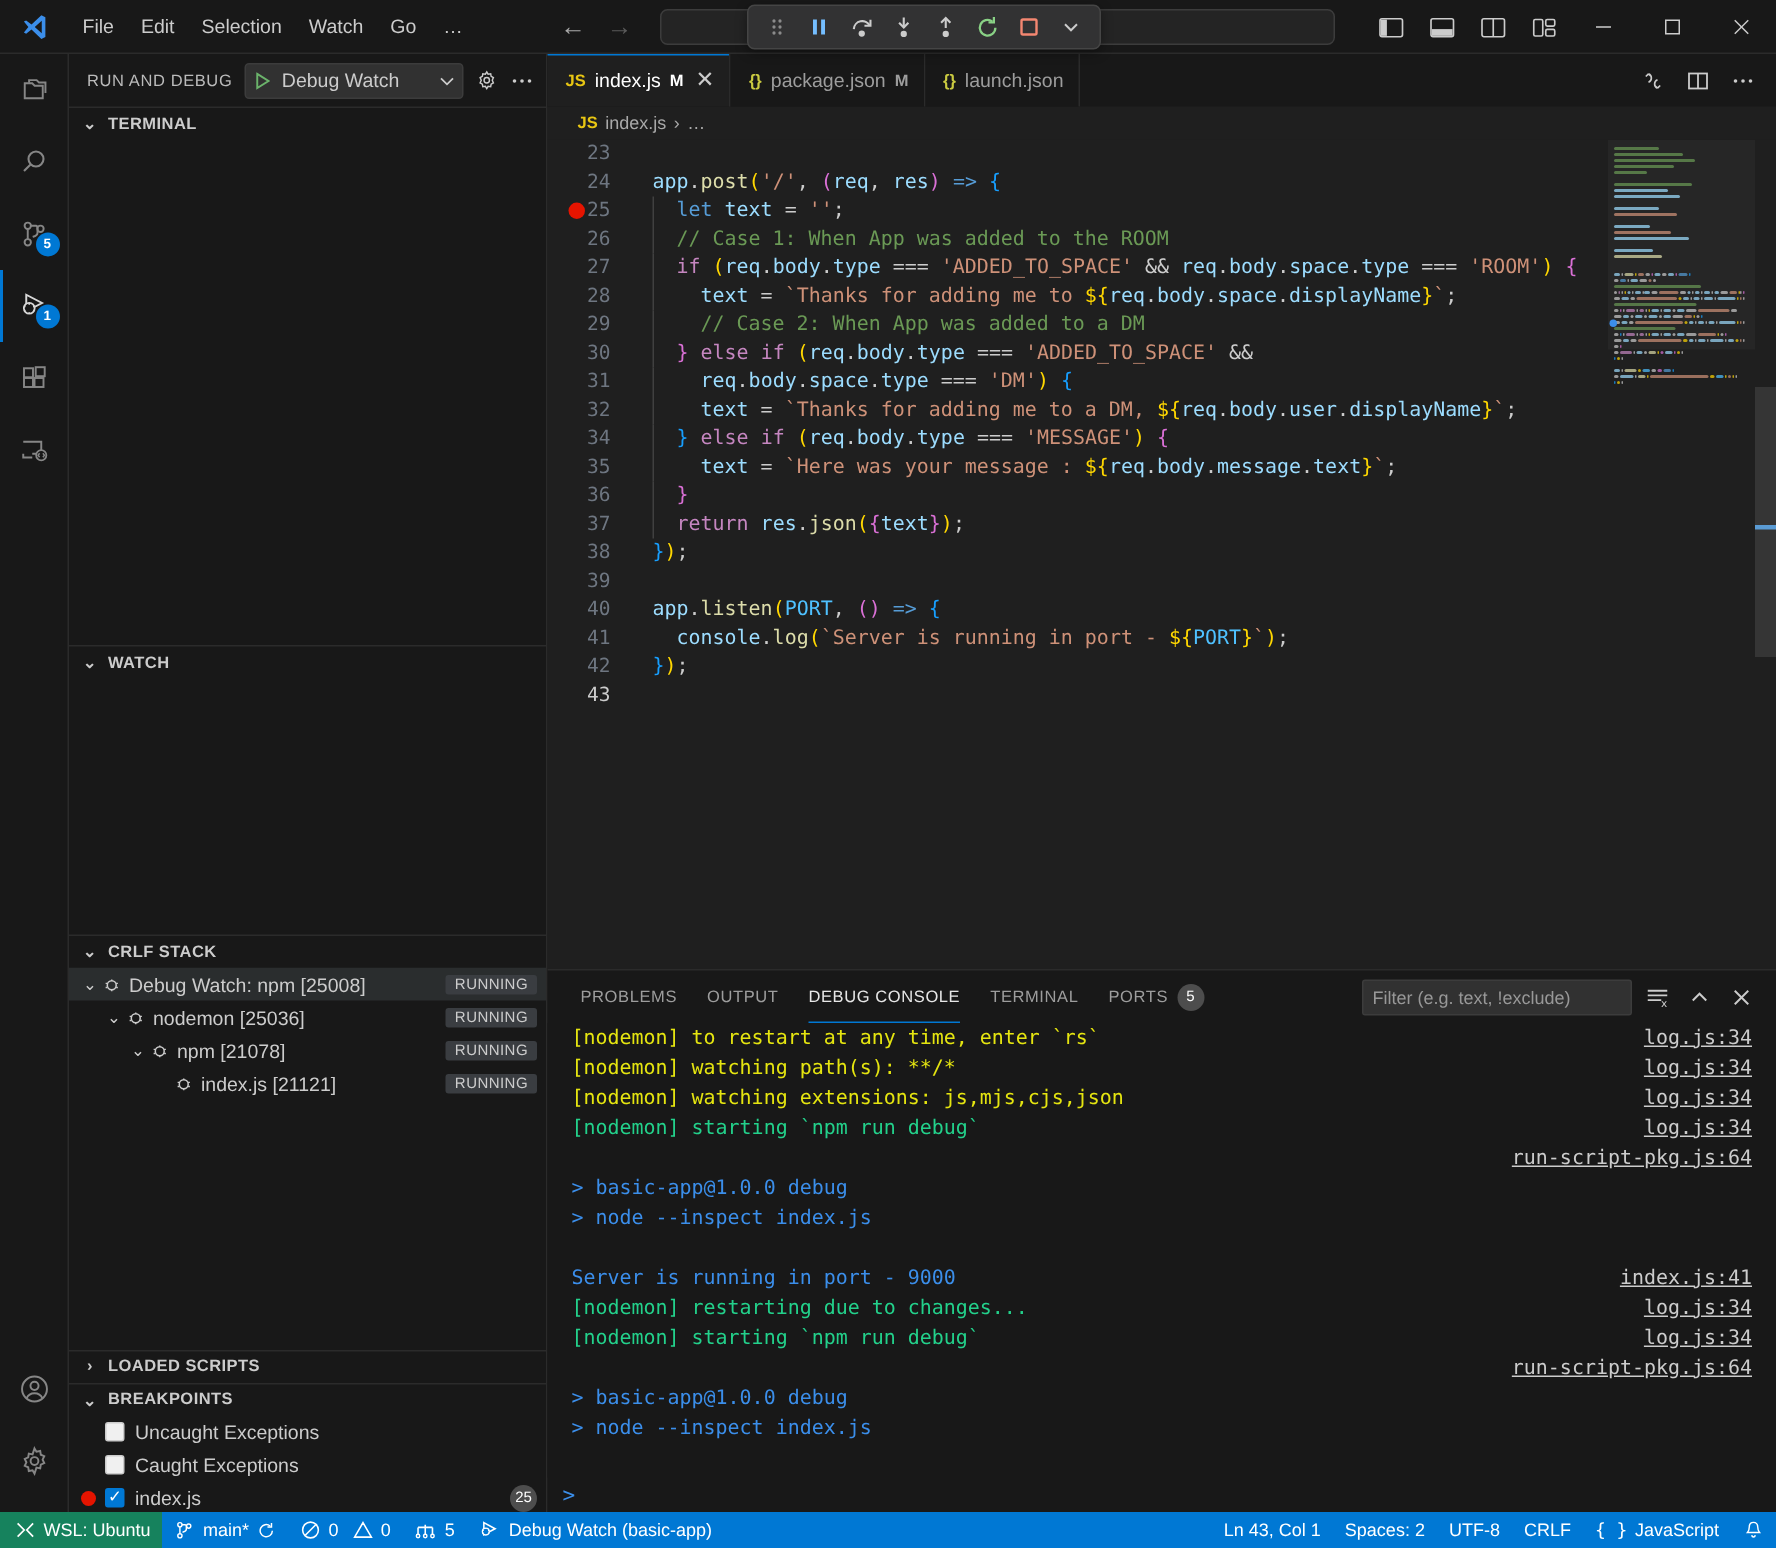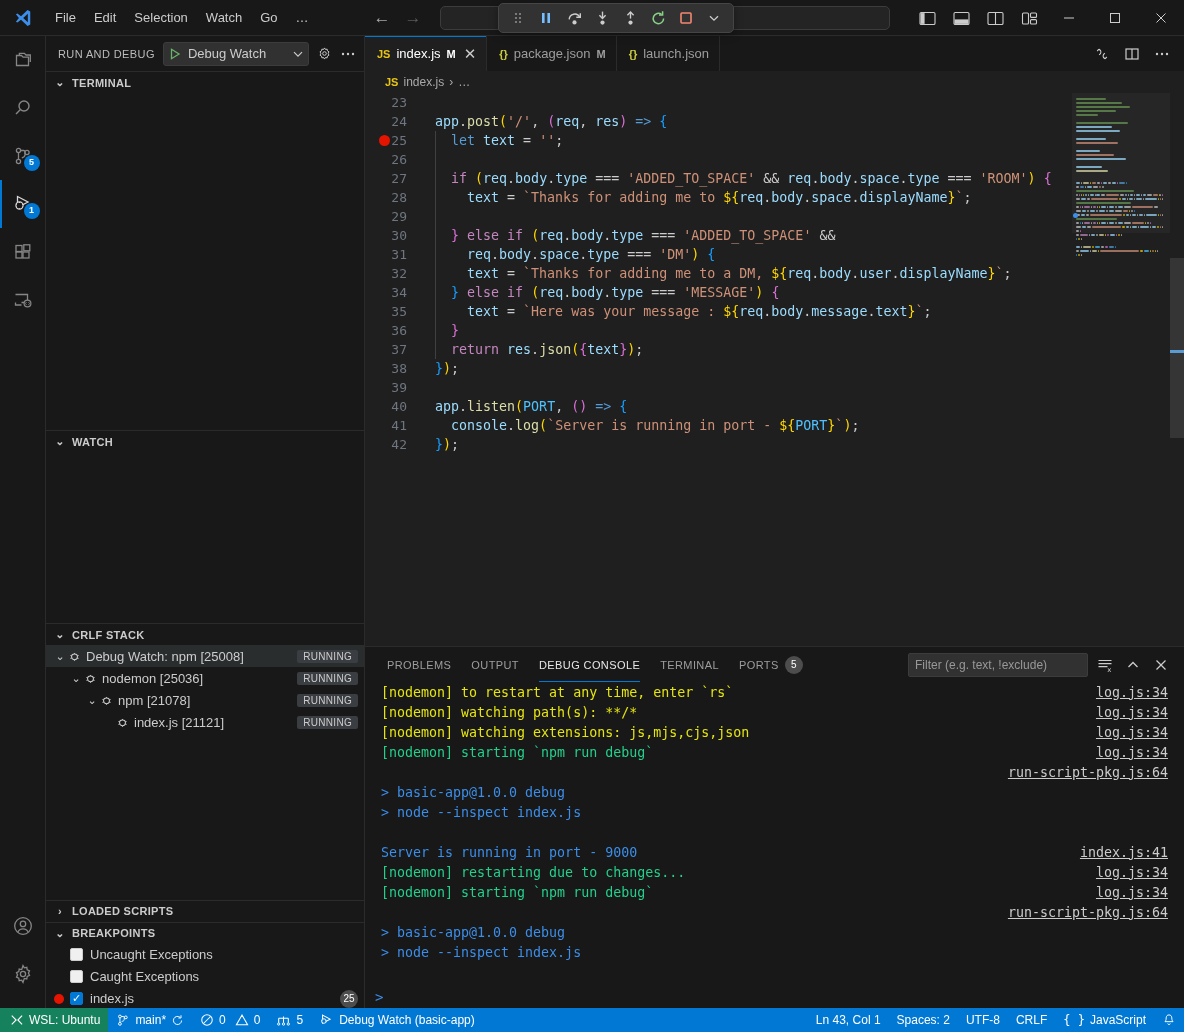--- a/index.html
+++ b/index.html
@@ -581,36 +581,37 @@
         <span>index.js</span>
         <span>›</span>
         <span>…</span>
       </div>
 
       <div class="editor">
         <div class="code-area" id="code-area">
             <div class="code-line" style="position: relative;"><span class="lno">23</span><span class="code-txt"><span style="color: rgb(204, 204, 204);"></span></span></div>
             <div class="code-line" style="position: relative;"><span class="lno">24</span><span class="code-txt"><span style="color: rgb(156, 220, 254);">app</span><span style="color: rgb(204, 204, 204);">.</span><span style="color: rgb(220, 220, 170);">post</span><span style="color: rgb(255, 215, 0);">(</span><span style="color: rgb(206, 145, 120);">'/'</span><span style="color: rgb(204, 204, 204);">, </span><span style="color: rgb(218, 112, 214);">(</span><span style="color: rgb(156, 220, 254);">req</span><span style="color: rgb(204, 204, 204);">, </span><span style="color: rgb(156, 220, 254);">res</span><span style="color: rgb(218, 112, 214);">)</span><span style="color: rgb(86, 156, 214);"> =&gt; </span><span style="color: rgb(23, 159, 255);">{</span></span></div>
             <div class="code-line" style="position: relative;"><span class="gutter-dot"></span><span class="lno">25</span><span class="code-txt"><span style="color: rgb(204, 204, 204);">  </span><span style="color: rgb(86, 156, 214);">let</span><span style="color: rgb(204, 204, 204);"> </span><span style="color: rgb(156, 220, 254);">text</span><span style="color: rgb(204, 204, 204);"> = </span><span style="color: rgb(206, 145, 120);">''</span><span style="color: rgb(204, 204, 204);">;</span></span><span style="position: absolute; left: 70px; top: 0px; bottom: 0px; width: 1px; background: rgb(64, 64, 64);"></span></div>
-            <div class="code-line" style="position: relative;"><span class="lno">26</span><span style="position: absolute; left: 70px; top: 0px; bottom: 0px; width: 1px; background: rgb(64, 64, 64);"></span></div>
+            <div class="code-line" style="position: relative;"><span class="lno">26</span><span class="code-txt"><span style="color: rgb(106, 153, 85);">  // Case 1: When App was added to the ROOM</span></span><span style="position: absolute; left: 70px; top: 0px; bottom: 0px; width: 1px; background: rgb(64, 64, 64);"></span></div>
             <div class="code-line" style="position: relative;"><span class="lno">27</span><span class="code-txt"><span style="color: rgb(204, 204, 204);">  </span><span style="color: rgb(197, 134, 192);">if</span><span style="color: rgb(204, 204, 204);"> </span><span style="color: rgb(255, 215, 0);">(</span><span style="color: rgb(156, 220, 254);">req</span><span style="color: rgb(204, 204, 204);">.</span><span style="color: rgb(156, 220, 254);">body</span><span style="color: rgb(204, 204, 204);">.</span><span style="color: rgb(156, 220, 254);">type</span><span style="color: rgb(204, 204, 204);"> === </span><span style="color: rgb(206, 145, 120);">'ADDED_TO_SPACE'</span><span style="color: rgb(204, 204, 204);"> &amp;&amp; </span><span style="color: rgb(156, 220, 254);">req</span><span style="color: rgb(204, 204, 204);">.</span><span style="color: rgb(156, 220, 254);">body</span><span style="color: rgb(204, 204, 204);">.</span><span style="color: rgb(156, 220, 254);">space</span><span style="color: rgb(204, 204, 204);">.</span><span style="color: rgb(156, 220, 254);">type</span><span style="color: rgb(204, 204, 204);"> === </span><span style="color: rgb(206, 145, 120);">'ROOM'</span><span style="color: rgb(255, 215, 0);">)</span><span style="color: rgb(204, 204, 204);"> </span><span style="color: rgb(218, 112, 214);">{</span></span><span style="position: absolute; left: 70px; top: 0px; bottom: 0px; width: 1px; background: rgb(64, 64, 64);"></span></div>
             <div class="code-line" style="position: relative;"><span class="lno">28</span><span class="code-txt"><span style="color: rgb(204, 204, 204);">    </span><span style="color: rgb(156, 220, 254);">text</span><span style="color: rgb(204, 204, 204);"> = </span><span style="color: rgb(206, 145, 120);">`Thanks for adding me to </span><span style="color: rgb(255, 215, 0);">${</span><span style="color: rgb(156, 220, 254);">req</span><span style="color: rgb(204, 204, 204);">.</span><span style="color: rgb(156, 220, 254);">body</span><span style="color: rgb(204, 204, 204);">.</span><span style="color: rgb(156, 220, 254);">space</span><span style="color: rgb(204, 204, 204);">.</span><span style="color: rgb(156, 220, 254);">displayName</span><span style="color: rgb(255, 215, 0);">}</span><span style="color: rgb(206, 145, 120);">`</span><span style="color: rgb(204, 204, 204);">;</span></span><span style="position: absolute; left: 70px; top: 0px; bottom: 0px; width: 1px; background: rgb(64, 64, 64);"></span></div>
-            <div class="code-line" style="position: relative;"><span class="lno">29</span><span style="position: absolute; left: 70px; top: 0px; bottom: 0px; width: 1px; background: rgb(64, 64, 64);"></span></div>
+            <div class="code-line" style="position: relative;"><span class="lno">29</span><span class="code-txt"><span style="color: rgb(106, 153, 85);">    // Case 2: When App was added to a DM</span></span><span style="position: absolute; left: 70px; top: 0px; bottom: 0px; width: 1px; background: rgb(64, 64, 64);"></span></div>
             <div class="code-line" style="position: relative;"><span class="lno">30</span><span class="code-txt"><span style="color: rgb(204, 204, 204);">  </span><span style="color: rgb(218, 112, 214);">}</span><span style="color: rgb(204, 204, 204);"> </span><span style="color: rgb(197, 134, 192);">else</span><span style="color: rgb(204, 204, 204);"> </span><span style="color: rgb(197, 134, 192);">if</span><span style="color: rgb(204, 204, 204);"> </span><span style="color: rgb(255, 215, 0);">(</span><span style="color: rgb(156, 220, 254);">req</span><span style="color: rgb(204, 204, 204);">.</span><span style="color: rgb(156, 220, 254);">body</span><span style="color: rgb(204, 204, 204);">.</span><span style="color: rgb(156, 220, 254);">type</span><span style="color: rgb(204, 204, 204);"> === </span><span style="color: rgb(206, 145, 120);">'ADDED_TO_SPACE'</span><span style="color: rgb(204, 204, 204);"> &amp;&amp;</span></span><span style="position: absolute; left: 70px; top: 0px; bottom: 0px; width: 1px; background: rgb(64, 64, 64);"></span></div>
             <div class="code-line" style="position: relative;"><span class="lno">31</span><span class="code-txt"><span style="color: rgb(204, 204, 204);">    </span><span style="color: rgb(156, 220, 254);">req</span><span style="color: rgb(204, 204, 204);">.</span><span style="color: rgb(156, 220, 254);">body</span><span style="color: rgb(204, 204, 204);">.</span><span style="color: rgb(156, 220, 254);">space</span><span style="color: rgb(204, 204, 204);">.</span><span style="color: rgb(156, 220, 254);">type</span><span style="color: rgb(204, 204, 204);"> === </span><span style="color: rgb(206, 145, 120);">'DM'</span><span style="color: rgb(255, 215, 0);">)</span><span style="color: rgb(204, 204, 204);"> </span><span style="color: rgb(23, 159, 255);">{</span></span><span style="position: absolute; left: 70px; top: 0px; bottom: 0px; width: 1px; background: rgb(64, 64, 64);"></span></div>
             <div class="code-line" style="position: relative;"><span class="lno">32</span><span class="code-txt"><span style="color: rgb(204, 204, 204);">    </span><span style="color: rgb(156, 220, 254);">text</span><span style="color: rgb(204, 204, 204);"> = </span><span style="color: rgb(206, 145, 120);">`Thanks for adding me to a DM, </span><span style="color: rgb(255, 215, 0);">${</span><span style="color: rgb(156, 220, 254);">req</span><span style="color: rgb(204, 204, 204);">.</span><span style="color: rgb(156, 220, 254);">body</span><span style="color: rgb(204, 204, 204);">.</span><span style="color: rgb(156, 220, 254);">user</span><span style="color: rgb(204, 204, 204);">.</span><span style="color: rgb(156, 220, 254);">displayName</span><span style="color: rgb(255, 215, 0);">}</span><span style="color: rgb(206, 145, 120);">`</span><span style="color: rgb(204, 204, 204);">;</span></span><span style="position: absolute; left: 70px; top: 0px; bottom: 0px; width: 1px; background: rgb(64, 64, 64);"></span></div>
             <div class="code-line" style="position: relative;"><span class="lno">34</span><span class="code-txt"><span style="color: rgb(204, 204, 204);">  </span><span style="color: rgb(23, 159, 255);">}</span><span style="color: rgb(204, 204, 204);"> </span><span style="color: rgb(197, 134, 192);">else</span><span style="color: rgb(204, 204, 204);"> </span><span style="color: rgb(197, 134, 192);">if</span><span style="color: rgb(204, 204, 204);"> </span><span style="color: rgb(255, 215, 0);">(</span><span style="color: rgb(156, 220, 254);">req</span><span style="color: rgb(204, 204, 204);">.</span><span style="color: rgb(156, 220, 254);">body</span><span style="color: rgb(204, 204, 204);">.</span><span style="color: rgb(156, 220, 254);">type</span><span style="color: rgb(204, 204, 204);"> === </span><span style="color: rgb(206, 145, 120);">'MESSAGE'</span><span style="color: rgb(255, 215, 0);">)</span><span style="color: rgb(204, 204, 204);"> </span><span style="color: rgb(218, 112, 214);">{</span></span><span style="position: absolute; left: 70px; top: 0px; bottom: 0px; width: 1px; background: rgb(64, 64, 64);"></span></div>
             <div class="code-line" style="position: relative;"><span class="lno">35</span><span class="code-txt"><span style="color: rgb(204, 204, 204);">    </span><span style="color: rgb(156, 220, 254);">text</span><span style="color: rgb(204, 204, 204);"> = </span><span style="color: rgb(206, 145, 120);">`Here was your message : </span><span style="color: rgb(255, 215, 0);">${</span><span style="color: rgb(156, 220, 254);">req</span><span style="color: rgb(204, 204, 204);">.</span><span style="color: rgb(156, 220, 254);">body</span><span style="color: rgb(204, 204, 204);">.</span><span style="color: rgb(156, 220, 254);">message</span><span style="color: rgb(204, 204, 204);">.</span><span style="color: rgb(156, 220, 254);">text</span><span style="color: rgb(255, 215, 0);">}</span><span style="color: rgb(206, 145, 120);">`</span><span style="color: rgb(204, 204, 204);">;</span></span><span style="position: absolute; left: 70px; top: 0px; bottom: 0px; width: 1px; background: rgb(64, 64, 64);"></span></div>
             <div class="code-line" style="position: relative;"><span class="lno">36</span><span class="code-txt"><span style="color: rgb(204, 204, 204);">  </span><span style="color: rgb(218, 112, 214);">}</span></span><span style="position: absolute; left: 70px; top: 0px; bottom: 0px; width: 1px; background: rgb(64, 64, 64);"></span></div>
             <div class="code-line" style="position: relative;"><span class="lno">37</span><span class="code-txt"><span style="color: rgb(204, 204, 204);">  </span><span style="color: rgb(197, 134, 192);">return</span><span style="color: rgb(204, 204, 204);"> </span><span style="color: rgb(156, 220, 254);">res</span><span style="color: rgb(204, 204, 204);">.</span><span style="color: rgb(220, 220, 170);">json</span><span style="color: rgb(255, 215, 0);">(</span><span style="color: rgb(218, 112, 214);">{</span><span style="color: rgb(156, 220, 254);">text</span><span style="color: rgb(218, 112, 214);">}</span><span style="color: rgb(255, 215, 0);">)</span><span style="color: rgb(204, 204, 204);">;</span></span><span style="position: absolute; left: 70px; top: 0px; bottom: 0px; width: 1px; background: rgb(64, 64, 64);"></span></div>
             <div class="code-line" style="position: relative;"><span class="lno">38</span><span class="code-txt"><span style="color: rgb(23, 159, 255);">}</span><span style="color: rgb(255, 215, 0);">)</span><span style="color: rgb(204, 204, 204);">;</span></span></div>
             <div class="code-line" style="position: relative;"><span class="lno">39</span><span class="code-txt"><span style="color: rgb(204, 204, 204);"></span></span></div>
             <div class="code-line" style="position: relative;"><span class="lno">40</span><span class="code-txt"><span style="color: rgb(156, 220, 254);">app</span><span style="color: rgb(204, 204, 204);">.</span><span style="color: rgb(220, 220, 170);">listen</span><span style="color: rgb(255, 215, 0);">(</span><span style="color: rgb(79, 193, 255);">PORT</span><span style="color: rgb(204, 204, 204);">, </span><span style="color: rgb(218, 112, 214);">()</span><span style="color: rgb(86, 156, 214);"> =&gt; </span><span style="color: rgb(23, 159, 255);">{</span></span></div>
             <div class="code-line" style="position: relative;"><span class="lno">41</span><span class="code-txt"><span style="color: rgb(204, 204, 204);">  </span><span style="color: rgb(156, 220, 254);">console</span><span style="color: rgb(204, 204, 204);">.</span><span style="color: rgb(220, 220, 170);">log</span><span style="color: rgb(255, 215, 0);">(</span><span style="color: rgb(206, 145, 120);">`Server is running in port - </span><span style="color: rgb(255, 215, 0);">${</span><span style="color: rgb(79, 193, 255);">PORT</span><span style="color: rgb(255, 215, 0);">}</span><span style="color: rgb(206, 145, 120);">`</span><span style="color: rgb(255, 215, 0);">)</span><span style="color: rgb(204, 204, 204);">;</span></span></div>
             <div class="code-line" style="position: relative;"><span class="lno">42</span><span class="code-txt"><span style="color: rgb(23, 159, 255);">}</span><span style="color: rgb(255, 215, 0);">)</span><span style="color: rgb(204, 204, 204);">;</span></span></div>
+            <div class="code-line" style="position: relative;"><span class="lno cur">43</span><span class="code-txt"><span style="color: rgb(204, 204, 204);"></span></span></div>
           </div>
         <div class="minimap" id="minimap">
           <div class="mm-slider"></div>
         <div style="position: absolute; left: 4px; top: 4px; right: 6px;">
               <div class="mm-line">
                 <div class="mm-seg" style="width: 30px; background: rgb(106, 153, 85); opacity: 0.72;"></div>
               </div>
               <div class="mm-line">
                 <div class="mm-seg" style="width: 46px; background: rgb(106, 153, 85); opacity: 0.72;"></div>
               </div>

